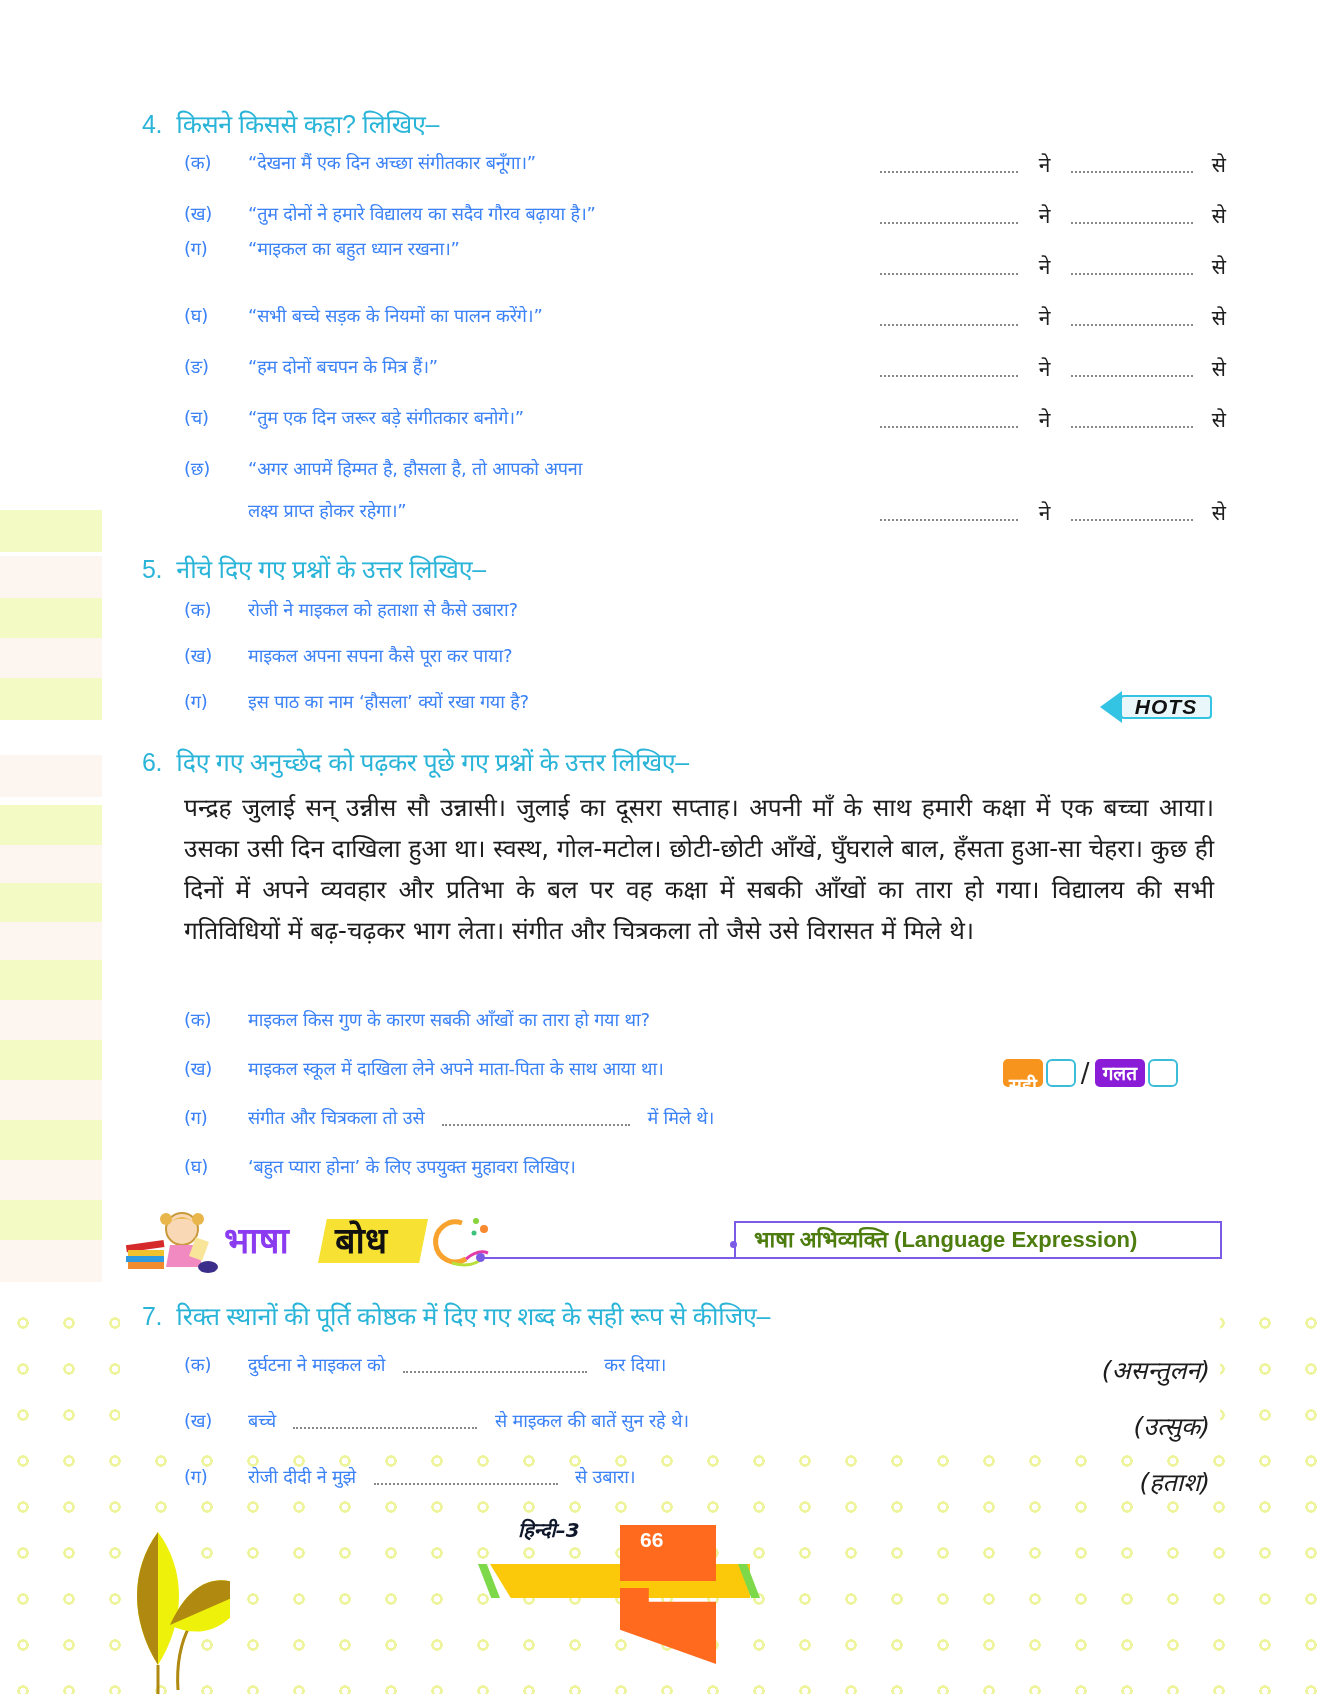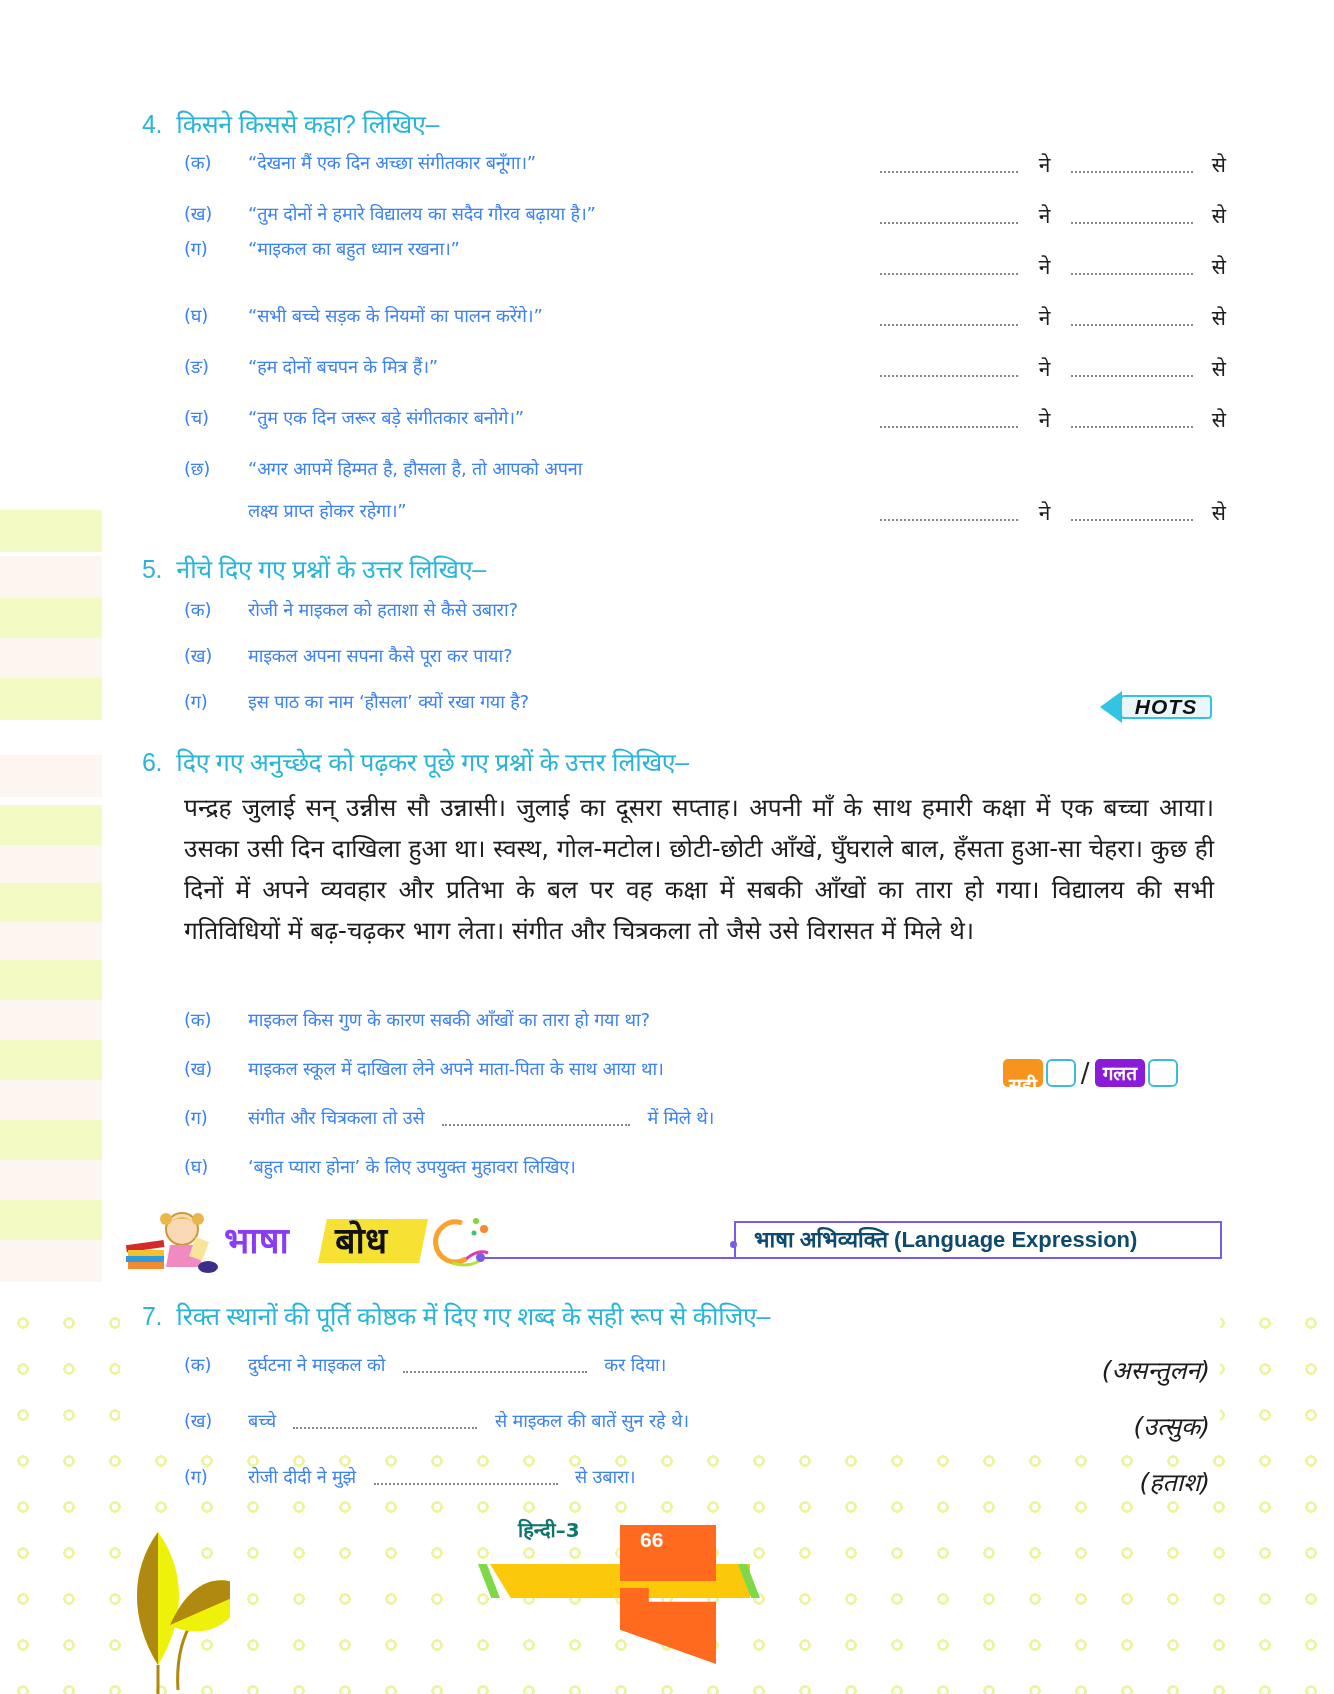--- a/index.html
+++ b/index.html
@@ -77,31 +77,31 @@
   .banner .t2bg {
     position: absolute; left: 196px; top: 14px; width: 110px; height: 44px; background: #f7e234;
     clip-path: polygon(8% 0, 100% 0, 92% 100%, 0 100%);
   }
   .banner .t2 { position: absolute; left: 213px; top: 10px; font-size: 36px; font-weight: bold; color: #111; }
   .banner .swirl { position: absolute; left: 300px; top: 8px; width: 70px; height: 56px; }
   .banner .rule { position: absolute; left: 358px; top: 52px; width: 742px; height: 2px; background: #7b5be6; }
   .banner .rule-dot { position: absolute; left: 354px; top: 48px; width: 9px; height: 9px; border-radius: 50%; background: #7b5be6; }
   .banner .tag {
     position: absolute; left: 612px; top: 16px; width: 488px; height: 38px;
-    border: 2px solid #7b5be6; background: #fff; color: #0c4a6e;
+    border: 2px solid #7b5be6; background: #fff; color: #4d7c0f;
     font-family: "Liberation Sans", sans-serif; font-weight: bold; font-size: 22px; line-height: 34px;
     padding-left: 18px; white-space: nowrap;
   }
   .banner .tag-dot { position: absolute; left: 608px; top: 36px; width: 7px; height: 7px; border-radius: 50%; background: #7b5be6; }
 
   .hint { position: absolute; right: 124px; font-size: 25px; font-style: italic; color: #1d1d1d; }
 
   
   .footer { position: absolute; left: 480px; top: 1500px; width: 290px; height: 194px; }
-  .footer .subj { position: absolute; left: 38px; top: 16px; font-size: 20px; font-weight: bold; color: #0f766e; font-family: "DejaVu Sans", sans-serif; }
+  .footer .subj { position: absolute; left: 38px; top: 16px; font-size: 20px; font-weight: bold; color: #0f172a; font-family: "DejaVu Sans", sans-serif; font-style: italic; }
   .footer .band {
     position: absolute; left: 10px; top: 64px; width: 260px; height: 34px; background: #fbc80a;
     clip-path: polygon(0 0, 100% 0, 100% 100%, 8% 100%);
   }
   .footer .gleft { position: absolute; left: -2px; top: 64px; width: 22px; height: 34px; background: #7ed94a; clip-path: polygon(0 0, 40% 0, 100% 100%, 60% 100%); }
   .footer .gright { position: absolute; left: 258px; top: 64px; width: 22px; height: 34px; background: #7ed94a; clip-path: polygon(0 0, 40% 0, 100% 100%, 60% 100%); }
   .footer .orange-top { position: absolute; left: 140px; top: 25px; width: 96px; height: 56px; background: #ff6a1f; }
   .footer .orange-bot { position: absolute; left: 140px; top: 88px; width: 96px; height: 76px; background: #ff6a1f; clip-path: polygon(0 0, 30% 0, 30% 18%, 100% 18%, 100% 100%, 0 55%); }
   .footer .pg { position: absolute; left: 160px; top: 28px; font-size: 21px; font-weight: bold; color: #fff; font-family: "Liberation Sans", sans-serif; }
 

